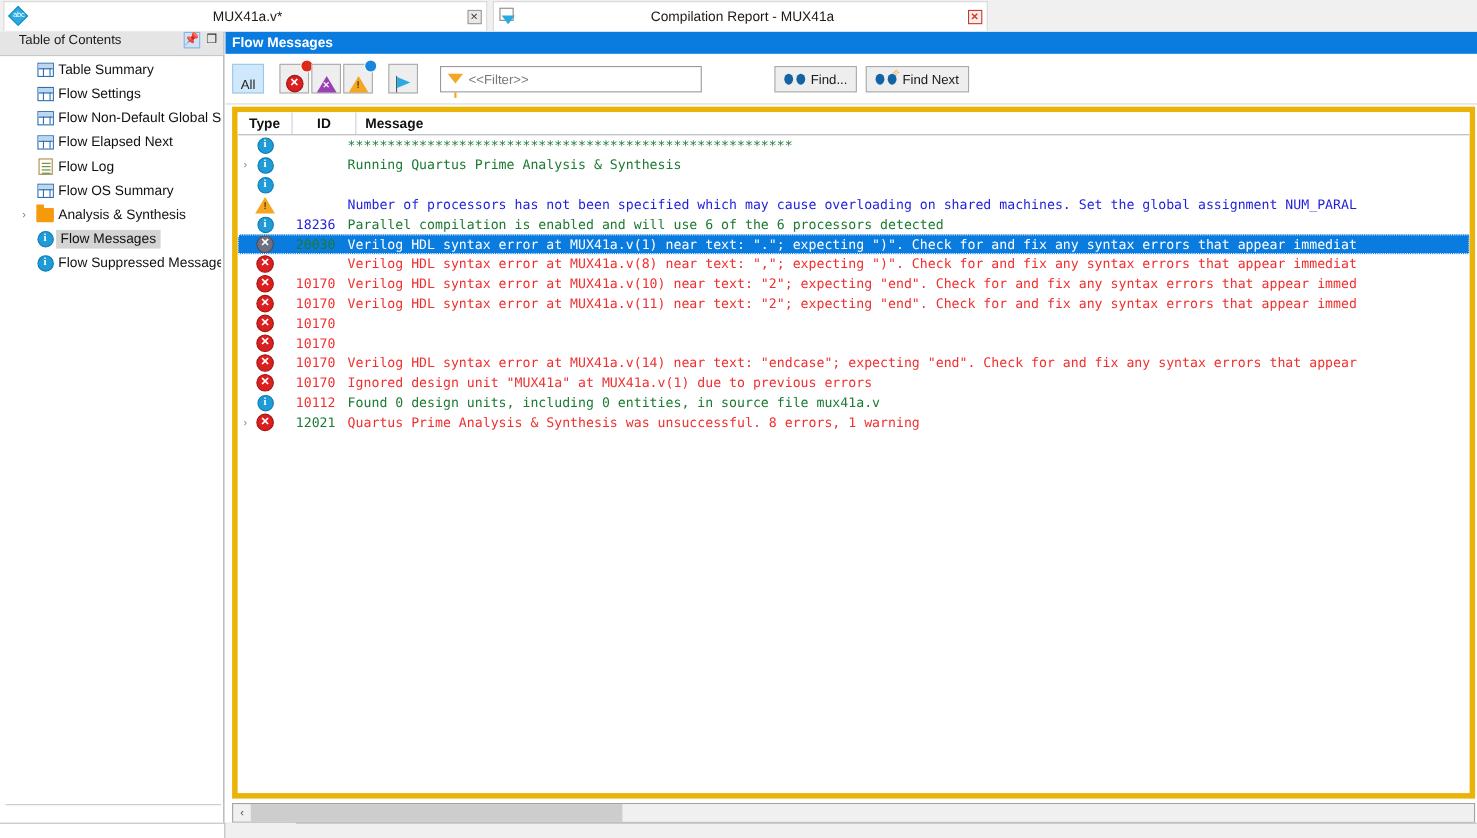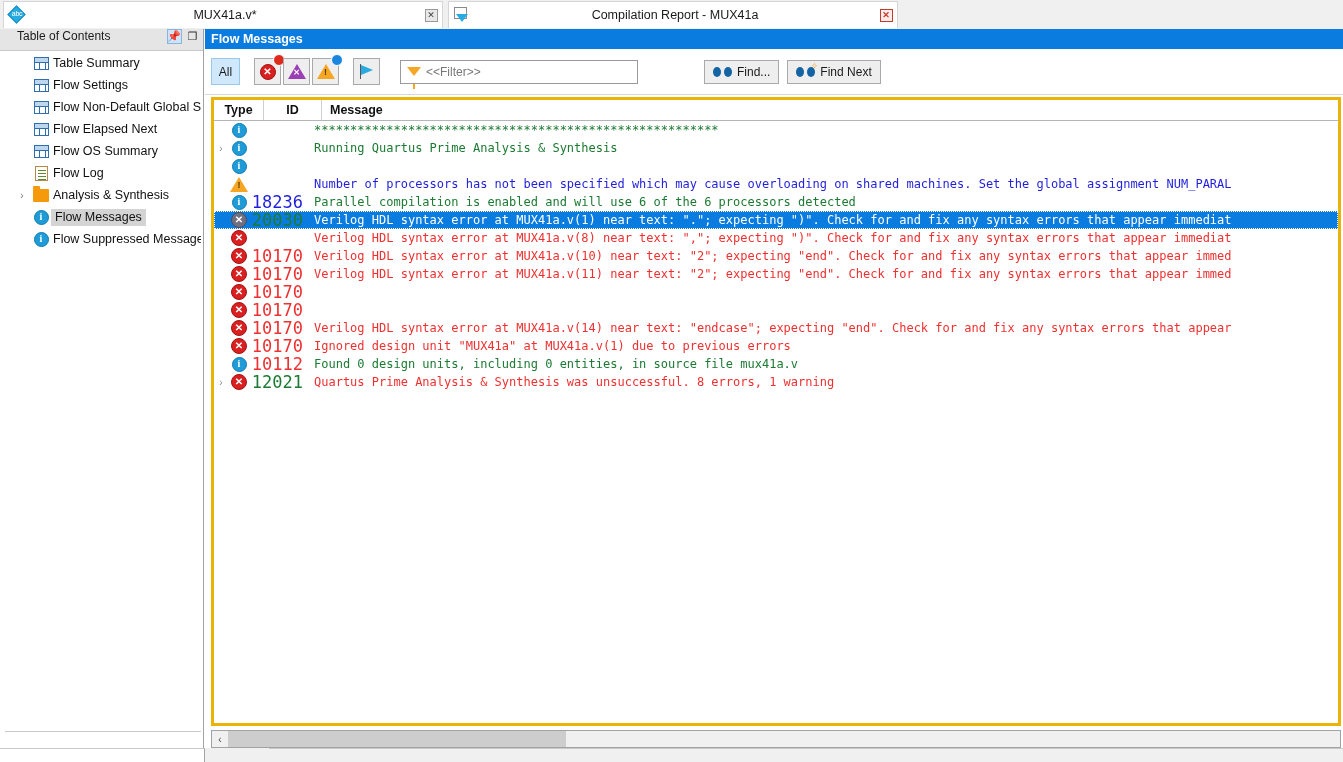--- a/index.html
+++ b/index.html
@@ -168,21 +168,21 @@
   .fm-title { color: #ffffff; font-size: 12.5px; font-weight: bold; }
 
   .fm-toolbar {
     height: 46px; background: #ffffff;
     display: flex; align-items: center; padding-left: 6px;
     box-sizing: border-box; border-bottom: 1px solid #d8d8d8;
   }
   .tb-btn {
     height: 27px; min-width: 27px;
     border: 1px solid #a9a9a9; background: #eeeeee;
-    display: flex; align-items: center; justify-content: center;
+    display: flex; align-items: flex-end; justify-content: center;
     box-sizing: border-box; position: relative; margin-right: 2px;
   }
   .tb-btn.all {
     background: #cfe8fb; border-color: #9ac8ea; width: 29px;
     font-size: 12px; color: #1a1a1a;
   }
   .tb-gap { width: 12px; }
   .badge {
     position: absolute; width: 10px; height: 10px; border-radius: 50%;
     top: -5px; right: -5px; border: 1px solid #ffffff;
@@ -260,21 +260,21 @@
   }
   .ico-binoc::before { left: 0; }
   .ico-binoc::after { right: 0; }
   .binoc-star {
     position: absolute; right: -3px; top: -4px; color: #f5a623; font-size: 9px; line-height: 1;
   }
 
   
   .msg-area {
     position: absolute; left: 6px; right: 2px; top: 68px; bottom: 36px;
-    border: 3px solid #eab308; box-sizing: border-box;
+    border: 5px solid #eab308; box-sizing: border-box;
     background: #ffffff; overflow: hidden;
   }
   .msg-head {
     height: 21px; display: flex; background: #ffffff;
     border-bottom: 1px solid #b5b5b5; box-sizing: border-box;
   }
   .mh-type {
     width: 50px; border-right: 1px solid #cfcfcf;
     display: flex; align-items: center; justify-content: center;
     font-size: 12.5px; font-weight: bold; color: #111; box-sizing: border-box;
@@ -294,21 +294,21 @@
     height: 18px; display: flex; align-items: center;
     white-space: nowrap; box-sizing: border-box;
   }
   .row.selected { background: #0a7ce0; outline: 1px dotted #ffffff; outline-offset: -1px; }
   .r-arrow {
     width: 14px; flex: none; text-align: center; font-size: 10px; color: #8a8a8a;
   }
   .r-type { width: 22px; flex: none; display: flex; align-items: center; justify-content: center; }
   .r-id {
     width: 56px; flex: none; text-align: right; padding-right: 3px;
-    font-family: "DejaVu Sans Mono", monospace; font-size: 17px;
+    font-family: "DejaVu Sans Mono", monospace; font-size: 12px;
     box-sizing: border-box;
     margin-top: 35px;
   }
   .r-msg {
     flex: 1; padding-left: 8px;
     font-family: "DejaVu Sans Mono", monospace; font-size: 12px;
     overflow: hidden; box-sizing: border-box;
   }
   .c-green { color: #1c7a33; }
   .c-blue  { color: #1f1fdd; }
@@ -418,31 +418,31 @@
         <span class="toc-arrow"></span>
         <span class="toc-icon">
             <span class="ico-table"></span>
           </span>
         <span class="toc-label">Flow Elapsed Next</span>
       </div>
 
       <div class="toc-item">
         <span class="toc-arrow"></span>
         <span class="toc-icon">
+            <span class="ico-doc"></span>
+          </span>
+        <span class="toc-label">Flow Log</span>
+      </div>
+
+      <div class="toc-item">
+        <span class="toc-arrow"></span>
+        <span class="toc-icon">
             <span class="ico-table"></span>
           </span>
         <span class="toc-label">Flow OS Summary</span>
-      </div>
-
-      <div class="toc-item">
-        <span class="toc-arrow"></span>
-        <span class="toc-icon">
-            <span class="ico-doc"></span>
-          </span>
-        <span class="toc-label">Flow Log</span>
       </div>
 
       <div class="toc-item">
         <span class="toc-arrow">›</span>
         <span class="toc-icon">
             <span class="ico-folder"></span>
           </span>
         <span class="toc-label">Analysis &amp; Synthesis</span>
       </div>
 

